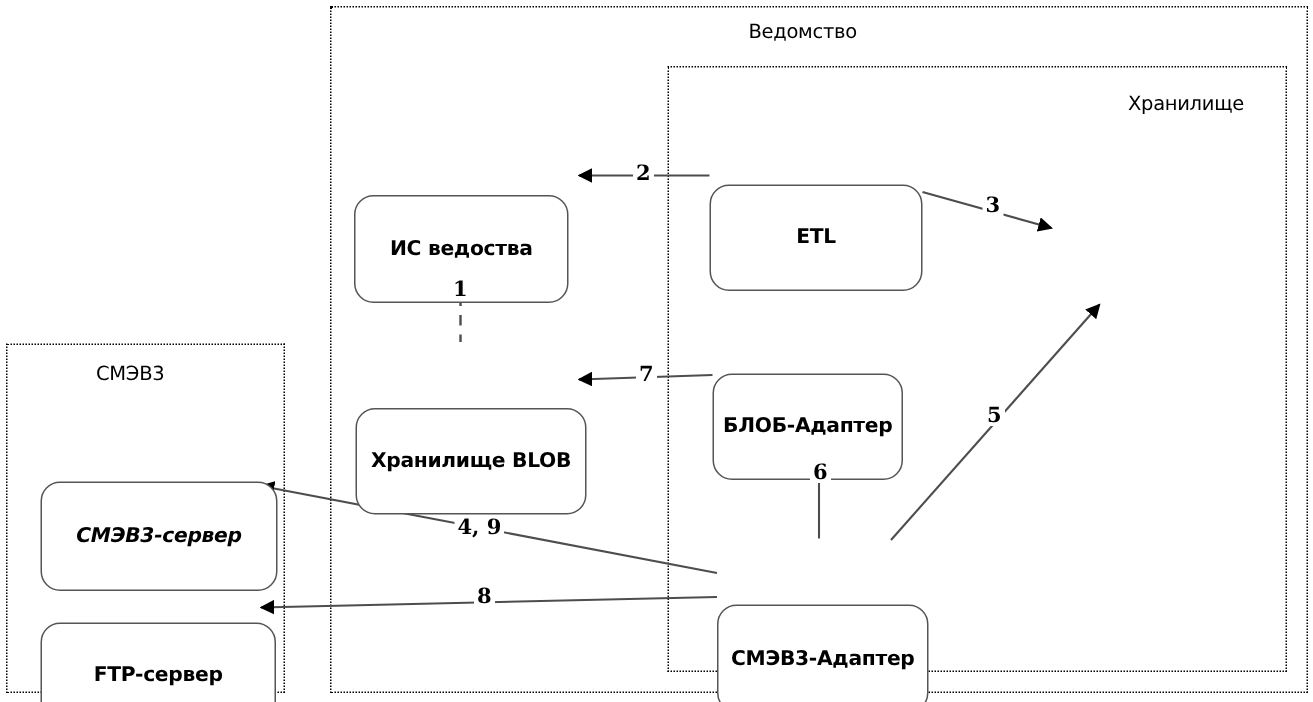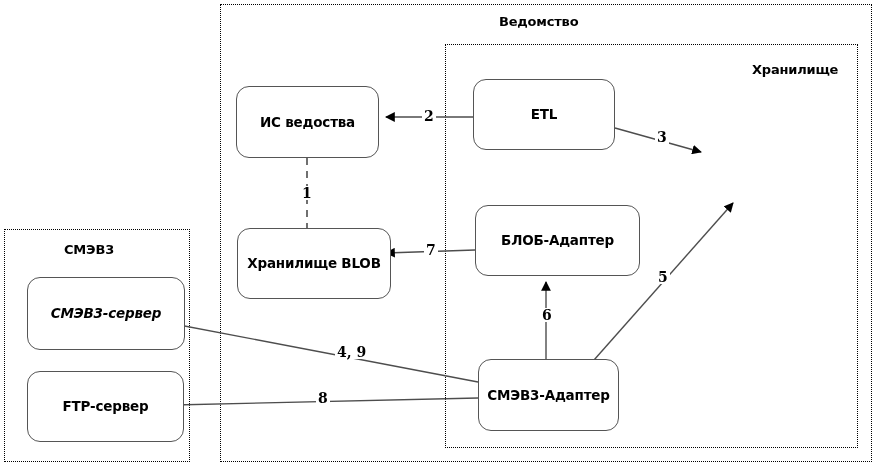--- a/index.html
+++ b/index.html
@@ -18,21 +18,21 @@
   .zone {
     position: absolute;
     border: 1px dotted #000000;
     box-sizing: border-box;
     background: transparent;
   }
   .zone-label {
     position: absolute;
     font-family: "DejaVu Sans", "Liberation Sans", sans-serif;
     font-size: 13px;
-    font-weight: bold;
+    font-weight: normal;
     color: #000000;
     white-space: nowrap;
     letter-spacing: -0.2px;
   }
   .node {
     position: absolute;
     box-sizing: border-box;
     border: 1.2px solid #555555;
     border-radius: 13px;
     background: #ffffff;
@@ -40,20 +40,21 @@
     align-items: center;
     justify-content: center;
     text-align: center;
     font-family: "DejaVu Sans", "Liberation Sans", sans-serif;
     font-size: 13.5px;
     font-weight: bold;
     color: #000000;
     line-height: 1.35;
     letter-spacing: -0.2px;
     padding: 2px 4px;
+    margin-top: 44px;
   }
   .edge-label {
     position: absolute;
     font-family: "DejaVu Serif", "Liberation Serif", serif;
     font-size: 14px;
     font-weight: bold;
     color: #000000;
     background: #ffffff;
     white-space: nowrap;
     padding: 0 2px;
@@ -105,30 +106,30 @@
     <line x1="478" y1="398" x2="174" y2="405" stroke="#4d4d4d" stroke-width="1.4" marker-end="url(#ah)"></line>
   </svg>
 
   <div class="node" style="left:236px; top:86px; width:143px; height:72px;">ИС ведоства</div>
 
   <div class="node" style="left:237px; top:228px; width:154px; height:71px; line-height:1.45;">Хранилище BLOB</div>
 
   <div class="node" style="left:473px; top:79px; width:142px; height:71px;">ETL</div>
 
 
-  <div class="node" style="left:475px; top:205px; width:165px; height:71px;">БЛОБ-Адаптер</div>
+  <div class="node" style="left:475px; top:205px; width:127px; height:71px;">БЛОБ-Адаптер</div>
 
   <div class="node" style="left:478px; top:359px; width:141px; height:72px;">СМЭВ3-Адаптер</div>
 
   <div class="node" style="left:27px; top:277px; width:158px; height:73px;font-style:italic;">СМЭВ3-сервер</div>
 
   <div class="node" style="left:27px; top:371px; width:157px; height:71px;">FTP-сервер</div>
 
   <div class="edge-label" style="left:300px; top:186px;">1</div>
   <div class="edge-label" style="left:422px; top:109px;">2</div>
   <div class="edge-label" style="left:655px; top:130px;">3</div>
-  <div class="edge-label" style="left:303px; top:345px;margin-left:32px;">4, 9</div>
+  <div class="edge-label" style="left:303px; top:345px;">4, 9</div>
   <div class="edge-label" style="left:656px; top:270px;">5</div>
   <div class="edge-label" style="left:540px; top:308px;">6</div>
   <div class="edge-label" style="left:424px; top:243px;">7</div>
   <div class="edge-label" style="left:316px; top:391px;">8</div>
 
 </div>
 
 </body></html>

